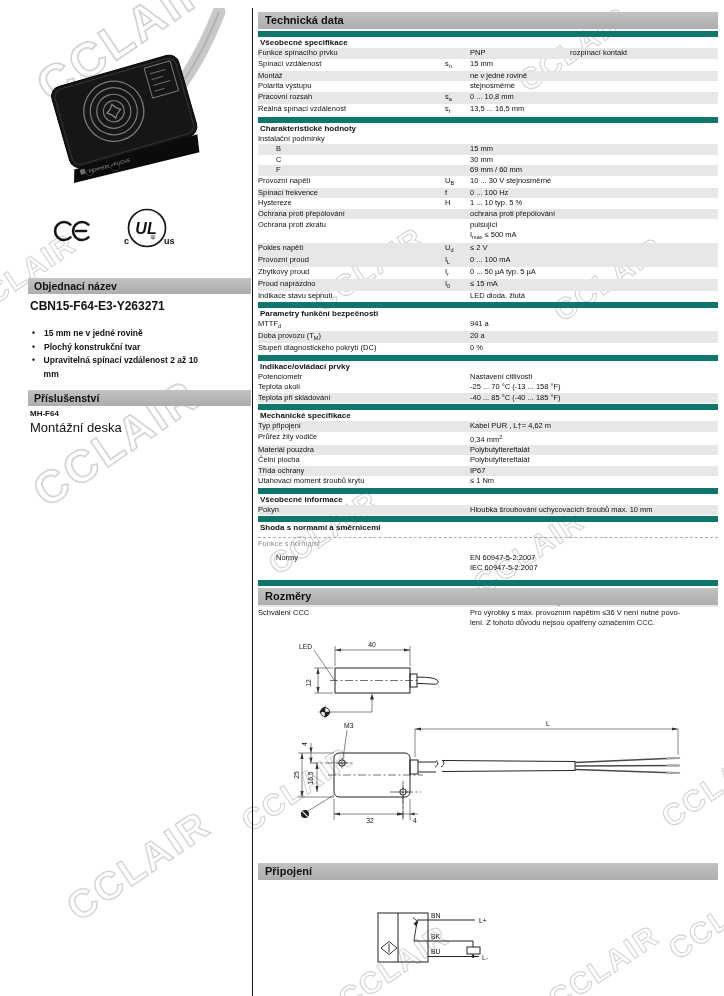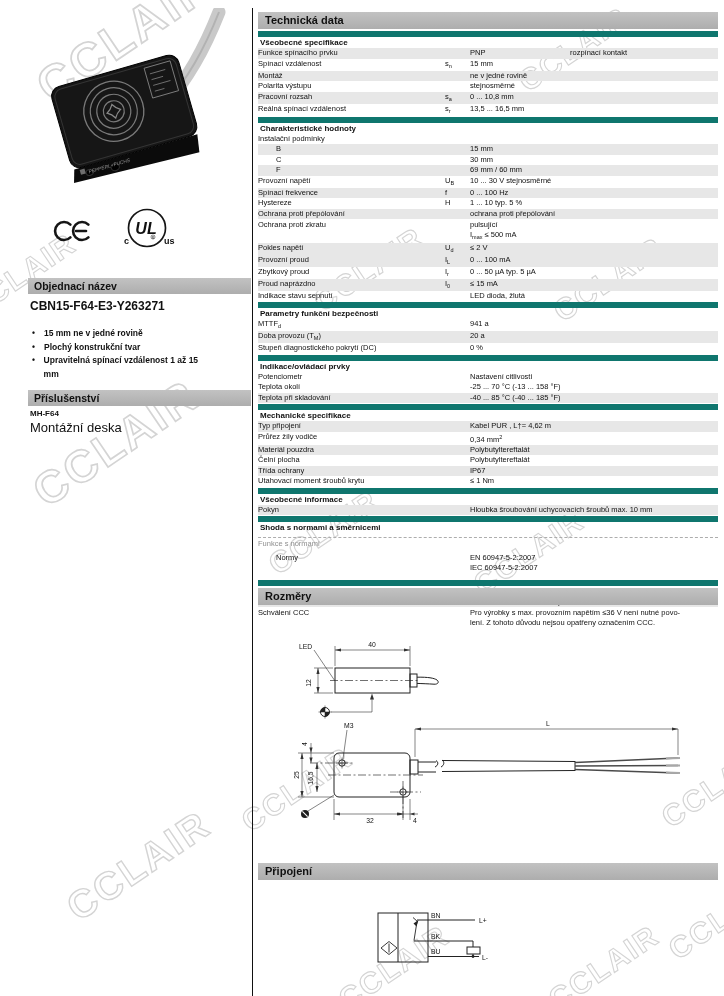--- a/index.html
+++ b/index.html
@@ -136,21 +136,21 @@
         <div class="feat">
           <span class="bullet">•</span>
           <span>15 mm ne v jedné rovině</span>
         </div>
         <div class="feat">
           <span class="bullet">•</span>
           <span>Plochý konstrukční tvar</span>
         </div>
         <div class="feat">
           <span class="bullet">•</span>
-          <span>Upravitelná spínací vzdálenost 1 až 15 mm</span>
+          <span>Upravitelná spínací vzdálenost 2 až 10 mm</span>
         </div>
       </div>
     <div class="bar small" style="top:390px;">Příslušenství</div>
     <div id="acc-code">MH-F64</div>
     <div id="acc-desc">Montážní deska</div>
   </div>
 
   <div id="right-col">
 
     <div class="bar big" style="top:12px;">Technická data</div>

